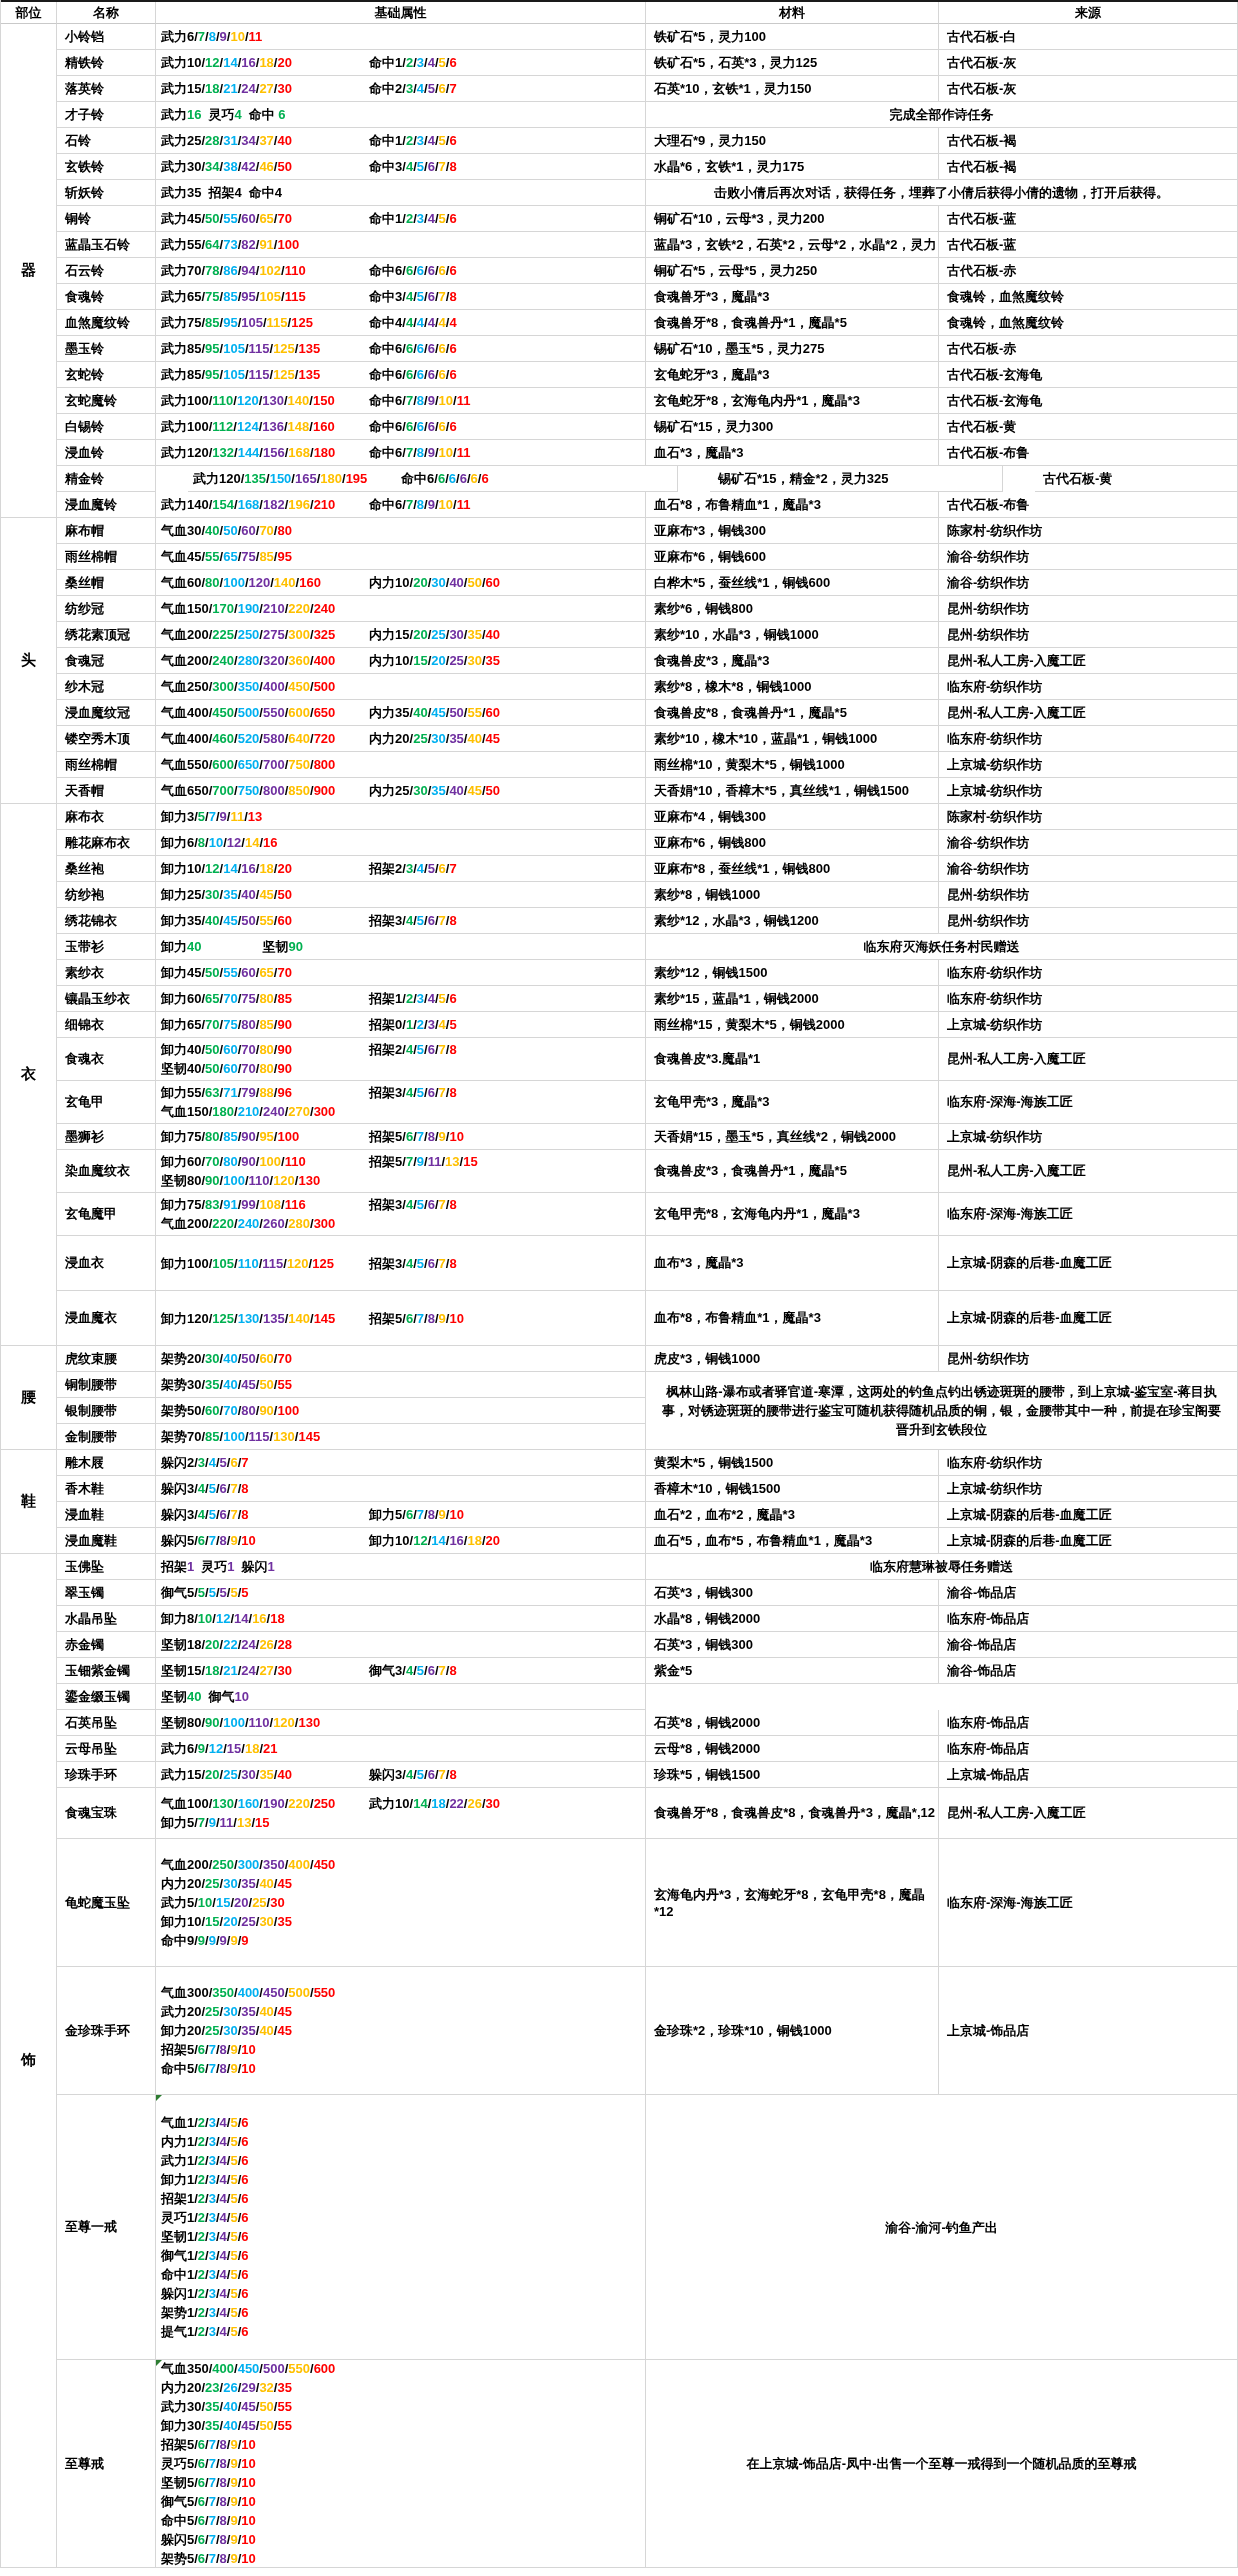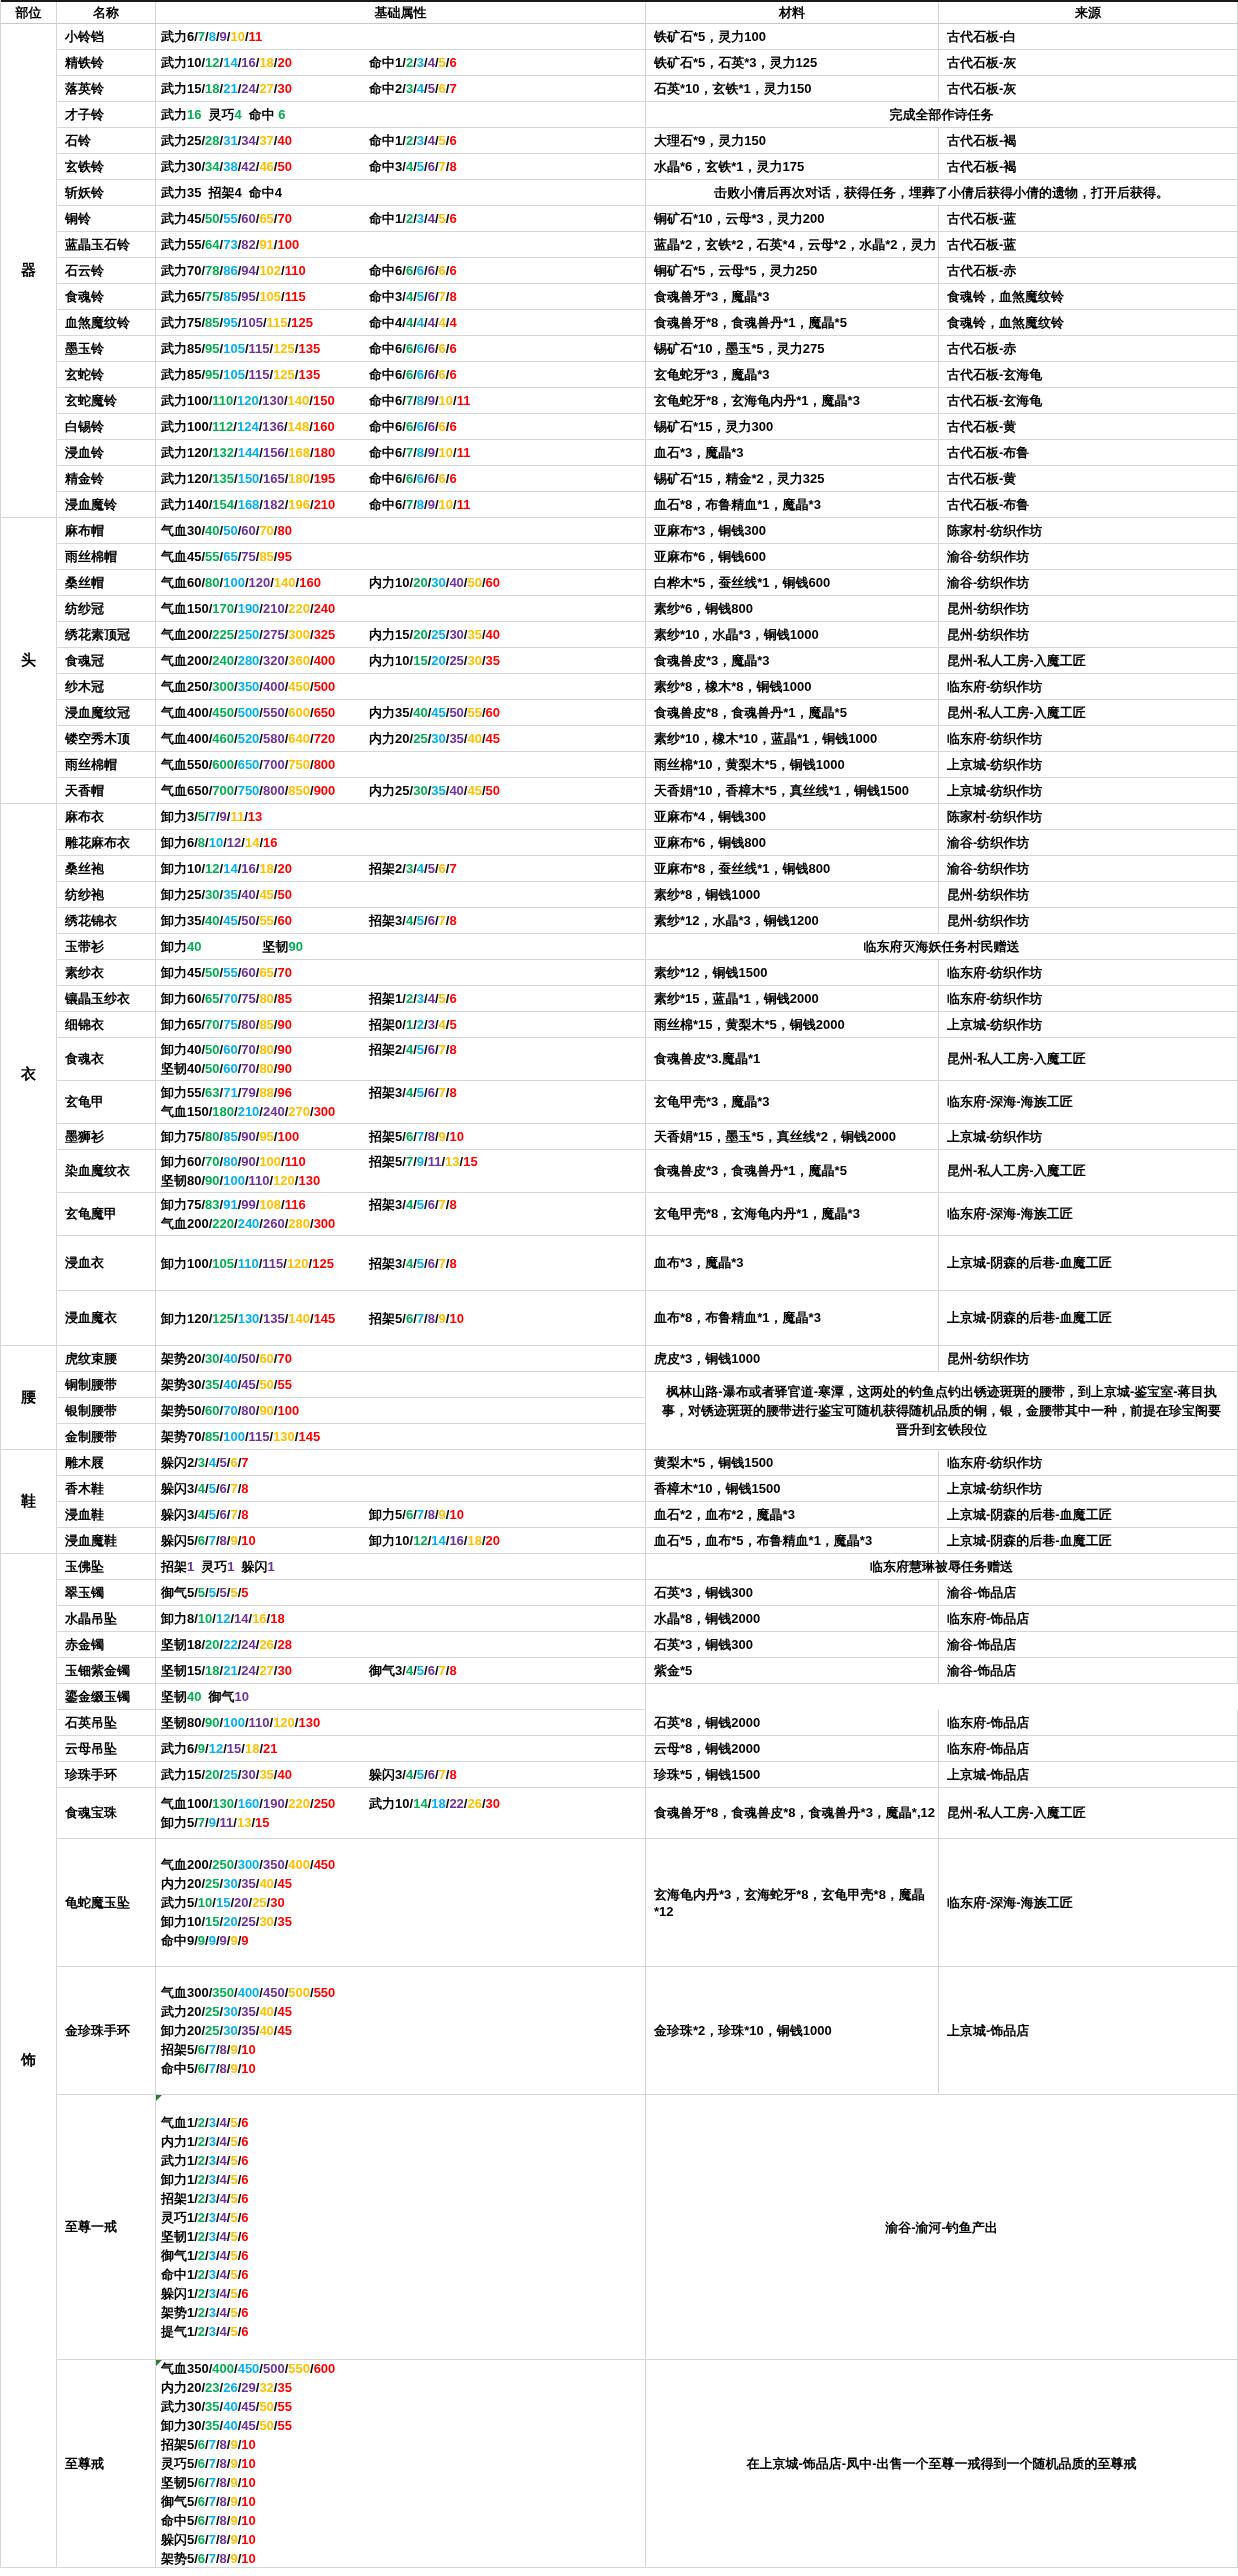--- a/index.html
+++ b/index.html
@@ -164,21 +164,21 @@
           </div>
           <div class="row" style="height: 26px;">
             <div class="cell name-cell">蓝晶玉石铃</div>
             <div class="cell attr-cell">
               <div class="a-cols">
                 <div class="a1">
                   <div class="attr-line"><span class="attr-item"><span style="color: rgb(0, 0, 0);">武力</span><span style="color: rgb(0, 0, 0);">55</span><span style="color: rgb(0, 0, 0);">/</span><span style="color: rgb(0, 176, 80);">64</span><span style="color: rgb(0, 0, 0);">/</span><span style="color: rgb(0, 176, 240);">73</span><span style="color: rgb(0, 0, 0);">/</span><span style="color: rgb(112, 48, 160);">82</span><span style="color: rgb(0, 0, 0);">/</span><span style="color: rgb(255, 192, 0);">91</span><span style="color: rgb(0, 0, 0);">/</span><span style="color: rgb(255, 0, 0);">100</span></span></div>
                 </div>
               </div>
             </div>
-            <div class="cell mat-cell">蓝晶*2，玄铁*2，石英*4，云母*2，水晶*2，灵力</div>
+            <div class="cell mat-cell">蓝晶*3，玄铁*2，石英*2，云母*2，水晶*2，灵力</div>
             <div class="cell src-cell">古代石板-蓝</div>
           </div>
           <div class="row" style="height: 26px;">
             <div class="cell name-cell">石云铃</div>
             <div class="cell attr-cell">
               <div class="a-cols">
                 <div class="a1 half">
                   <div class="attr-line"><span class="attr-item"><span style="color: rgb(0, 0, 0);">武力</span><span style="color: rgb(0, 0, 0);">70</span><span style="color: rgb(0, 0, 0);">/</span><span style="color: rgb(0, 176, 80);">78</span><span style="color: rgb(0, 0, 0);">/</span><span style="color: rgb(0, 176, 240);">86</span><span style="color: rgb(0, 0, 0);">/</span><span style="color: rgb(112, 48, 160);">94</span><span style="color: rgb(0, 0, 0);">/</span><span style="color: rgb(255, 192, 0);">102</span><span style="color: rgb(0, 0, 0);">/</span><span style="color: rgb(255, 0, 0);">110</span></span></div>
                 </div>
                 <div class="a2">
@@ -287,21 +287,21 @@
                   <div class="attr-line"><span class="attr-item"><span style="color: rgb(0, 0, 0);">武力</span><span style="color: rgb(0, 0, 0);">120</span><span style="color: rgb(0, 0, 0);">/</span><span style="color: rgb(0, 176, 80);">132</span><span style="color: rgb(0, 0, 0);">/</span><span style="color: rgb(0, 176, 240);">144</span><span style="color: rgb(0, 0, 0);">/</span><span style="color: rgb(112, 48, 160);">156</span><span style="color: rgb(0, 0, 0);">/</span><span style="color: rgb(255, 192, 0);">168</span><span style="color: rgb(0, 0, 0);">/</span><span style="color: rgb(255, 0, 0);">180</span></span></div>
                 </div>
                 <div class="a2">
                   <div class="attr-line"><span class="attr-item"><span style="color: rgb(0, 0, 0);">命中</span><span style="color: rgb(0, 0, 0);">6</span><span style="color: rgb(0, 0, 0);">/</span><span style="color: rgb(0, 176, 80);">7</span><span style="color: rgb(0, 0, 0);">/</span><span style="color: rgb(0, 176, 240);">8</span><span style="color: rgb(0, 0, 0);">/</span><span style="color: rgb(112, 48, 160);">9</span><span style="color: rgb(0, 0, 0);">/</span><span style="color: rgb(255, 192, 0);">10</span><span style="color: rgb(0, 0, 0);">/</span><span style="color: rgb(255, 0, 0);">11</span></span></div>
                 </div>
               </div>
             </div>
             <div class="cell mat-cell">血石*3，魔晶*3</div>
             <div class="cell src-cell">古代石板-布鲁</div>
           </div>
-          <div class="row" style="height: 26px;">
+          <div class="row" style="height: 26px; gap: 32px;">
             <div class="cell name-cell">精金铃</div>
             <div class="cell attr-cell">
               <div class="a-cols">
                 <div class="a1 half">
                   <div class="attr-line"><span class="attr-item"><span style="color: rgb(0, 0, 0);">武力</span><span style="color: rgb(0, 0, 0);">120</span><span style="color: rgb(0, 0, 0);">/</span><span style="color: rgb(0, 176, 80);">135</span><span style="color: rgb(0, 0, 0);">/</span><span style="color: rgb(0, 176, 240);">150</span><span style="color: rgb(0, 0, 0);">/</span><span style="color: rgb(112, 48, 160);">165</span><span style="color: rgb(0, 0, 0);">/</span><span style="color: rgb(255, 192, 0);">180</span><span style="color: rgb(0, 0, 0);">/</span><span style="color: rgb(255, 0, 0);">195</span></span></div>
                 </div>
                 <div class="a2">
                   <div class="attr-line"><span class="attr-item"><span style="color: rgb(0, 0, 0);">命中</span><span style="color: rgb(0, 0, 0);">6</span><span style="color: rgb(0, 0, 0);">/</span><span style="color: rgb(0, 176, 80);">6</span><span style="color: rgb(0, 0, 0);">/</span><span style="color: rgb(0, 176, 240);">6</span><span style="color: rgb(0, 0, 0);">/</span><span style="color: rgb(112, 48, 160);">6</span><span style="color: rgb(0, 0, 0);">/</span><span style="color: rgb(255, 192, 0);">6</span><span style="color: rgb(0, 0, 0);">/</span><span style="color: rgb(255, 0, 0);">6</span></span></div>
                 </div>
               </div>

